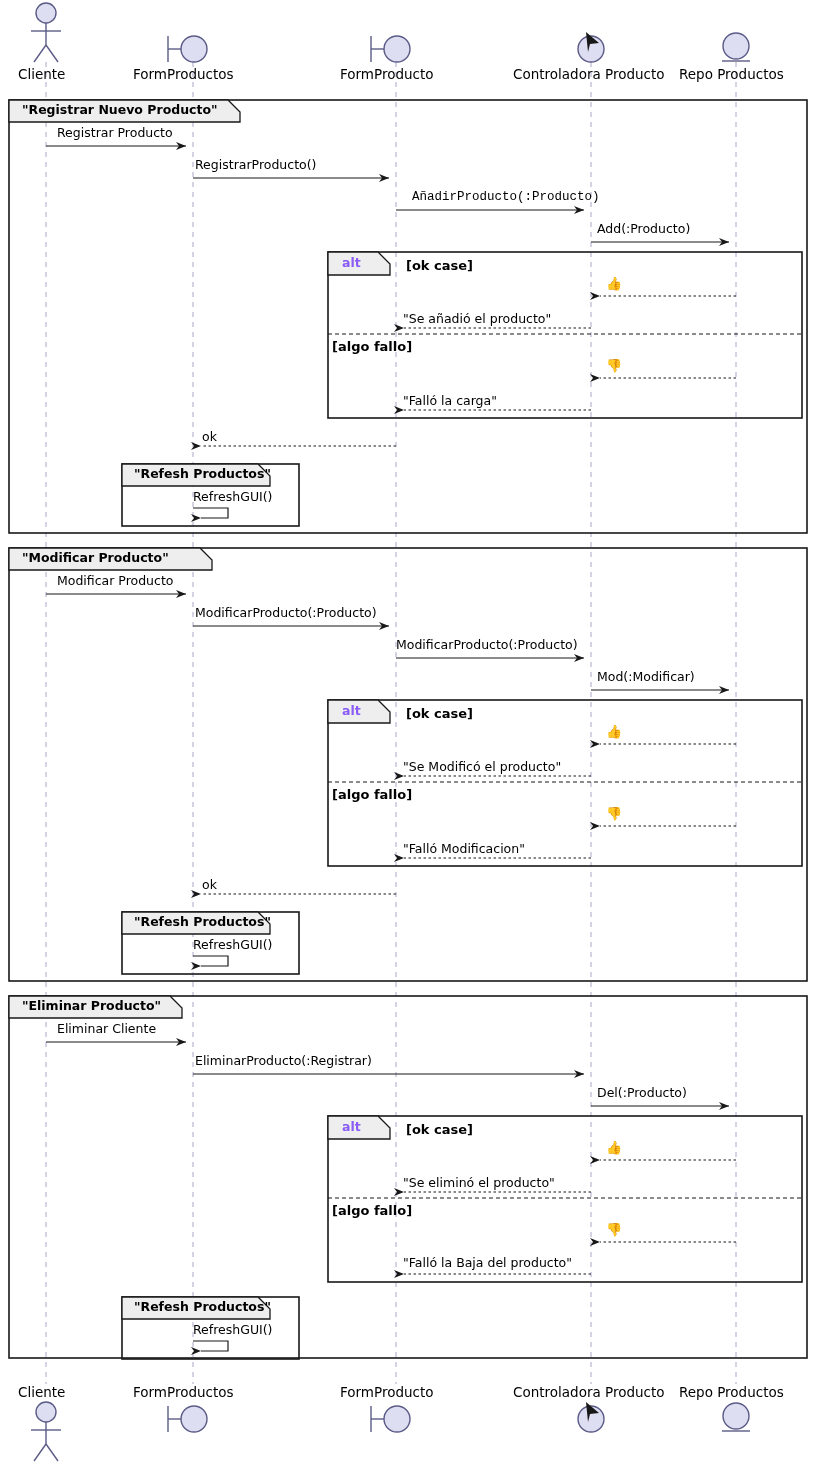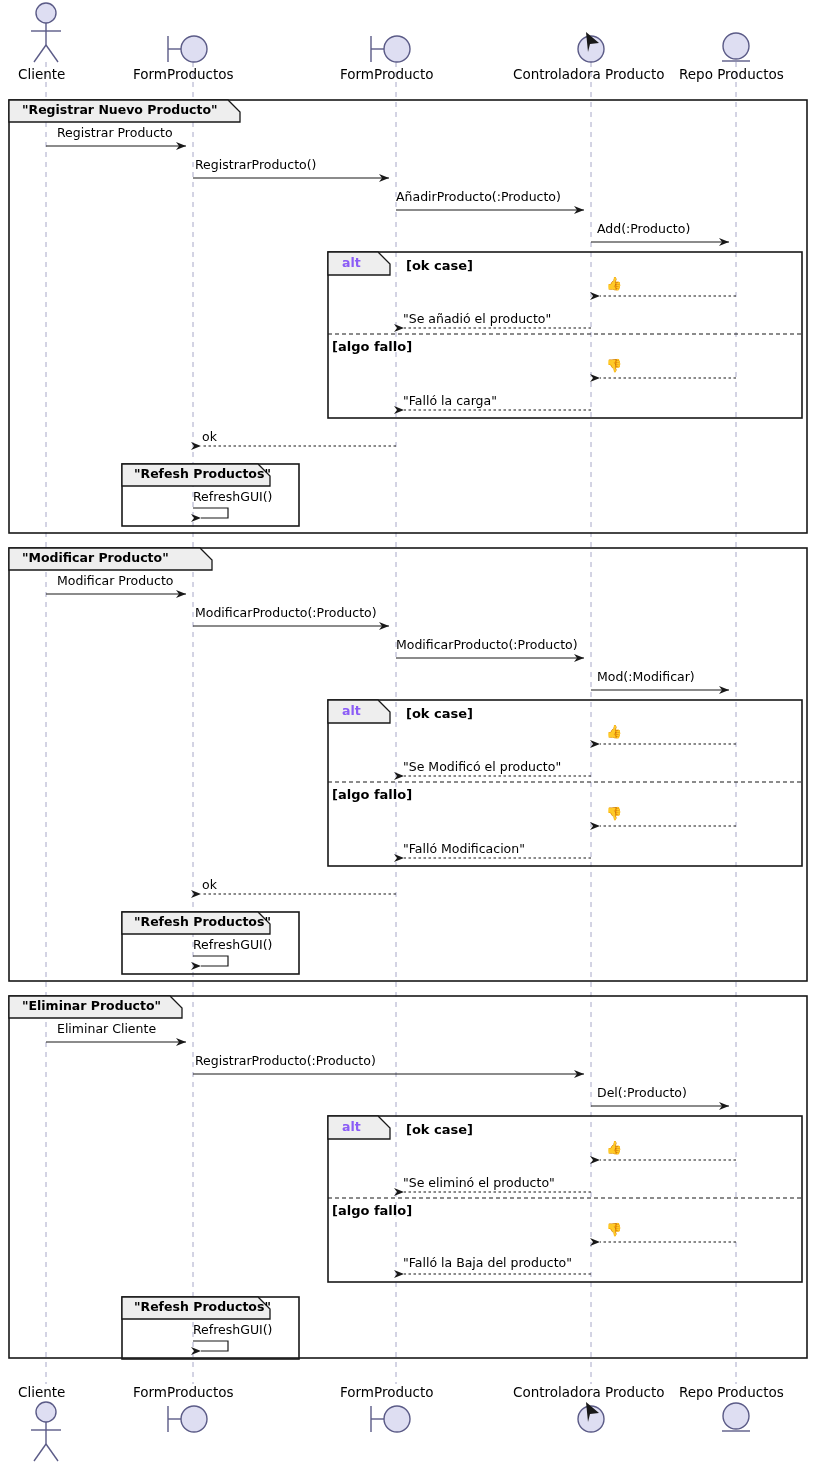--- a/index.html
+++ b/index.html
@@ -175,21 +175,21 @@
 
   <div class="lbl participant-name" style="left:18px;top:68px;">Cliente</div>
   <div class="lbl participant-name" style="left:133px;top:68px;">FormProductos</div>
   <div class="lbl participant-name" style="left:340px;top:68px;">FormProducto</div>
   <div class="lbl participant-name" style="left:513px;top:68px;">Controladora Producto</div>
   <div class="lbl participant-name" style="left:679px;top:68px;">Repo Productos</div>
 
   <div class="lbl group-title" style="left:22px;top:104px;">"Registrar Nuevo Producto"</div>
   <div class="lbl msg-label" style="left:57px;top:127px;">Registrar Producto</div>
   <div class="lbl msg-label" style="left:195px;top:159px;text-align:center;">RegistrarProducto()</div>
-  <div class="lbl msg-label" style="left:396px;top:191px;">AñadirProducto(:Producto)</div>
+  <div class="lbl msg-label" style="left:412px;top:191px;font-family:Liberation Mono, monospace;">AñadirProducto(:Producto)</div>
   <div class="lbl msg-label" style="left:597px;top:223px;">Add(:Producto)</div>
   <div class="lbl alt-kw" style="left:342px;top:257px;">alt</div>
   <div class="lbl alt-guard" style="left:406px;top:259px;">[ok case]</div>
   <div class="emoji" style="left:606px;top:277px;">👍</div>
   <div class="lbl msg-label" style="left:403px;top:313px;">"Se añadió el producto"</div>
   <div class="lbl alt-guard" style="left:332px;top:340px;">[algo fallo]</div>
   <div class="emoji" style="left:606px;top:359px;">👎</div>
   <div class="lbl msg-label" style="left:403px;top:395px;">"Falló la carga"</div>
   <div class="lbl msg-label" style="left:202px;top:431px;">ok</div>
   <div class="lbl group-title" style="left:134px;top:468px;">"Refesh Productos"</div>
@@ -206,21 +206,21 @@
   <div class="lbl msg-label" style="left:403px;top:761px;">"Se Modificó el producto"</div>
   <div class="lbl alt-guard" style="left:332px;top:788px;">[algo fallo]</div>
   <div class="emoji" style="left:606px;top:807px;">👎</div>
   <div class="lbl msg-label" style="left:403px;top:843px;">"Falló Modificacion"</div>
   <div class="lbl msg-label" style="left:202px;top:879px;">ok</div>
   <div class="lbl group-title" style="left:134px;top:916px;">"Refesh Productos"</div>
   <div class="lbl msg-label" style="left:193px;top:939px;">RefreshGUI()</div>
 
   <div class="lbl group-title" style="left:22px;top:1000px;">"Eliminar Producto"</div>
   <div class="lbl msg-label" style="left:57px;top:1023px;">Eliminar Cliente</div>
-  <div class="lbl msg-label" style="left:195px;top:1055px;">RegistrarProducto(:Producto)</div>
+  <div class="lbl msg-label" style="left:195px;top:1055px;">EliminarProducto(:Registrar)</div>
   <div class="lbl msg-label" style="left:597px;top:1087px;text-align:center;">Del(:Producto)</div>
   <div class="lbl alt-kw" style="left:342px;top:1121px;">alt</div>
   <div class="lbl alt-guard" style="left:406px;top:1123px;">[ok case]</div>
   <div class="emoji" style="left:606px;top:1141px;">👍</div>
   <div class="lbl msg-label" style="left:403px;top:1177px;">"Se eliminó el producto"</div>
   <div class="lbl alt-guard" style="left:332px;top:1204px;">[algo fallo]</div>
   <div class="emoji" style="left:606px;top:1223px;">👎</div>
   <div class="lbl msg-label" style="left:403px;top:1257px;">"Falló la Baja del producto"</div>
   <div class="lbl group-title" style="left:134px;top:1301px;">"Refesh Productos"</div>
   <div class="lbl msg-label" style="left:193px;top:1324px;">RefreshGUI()</div>

